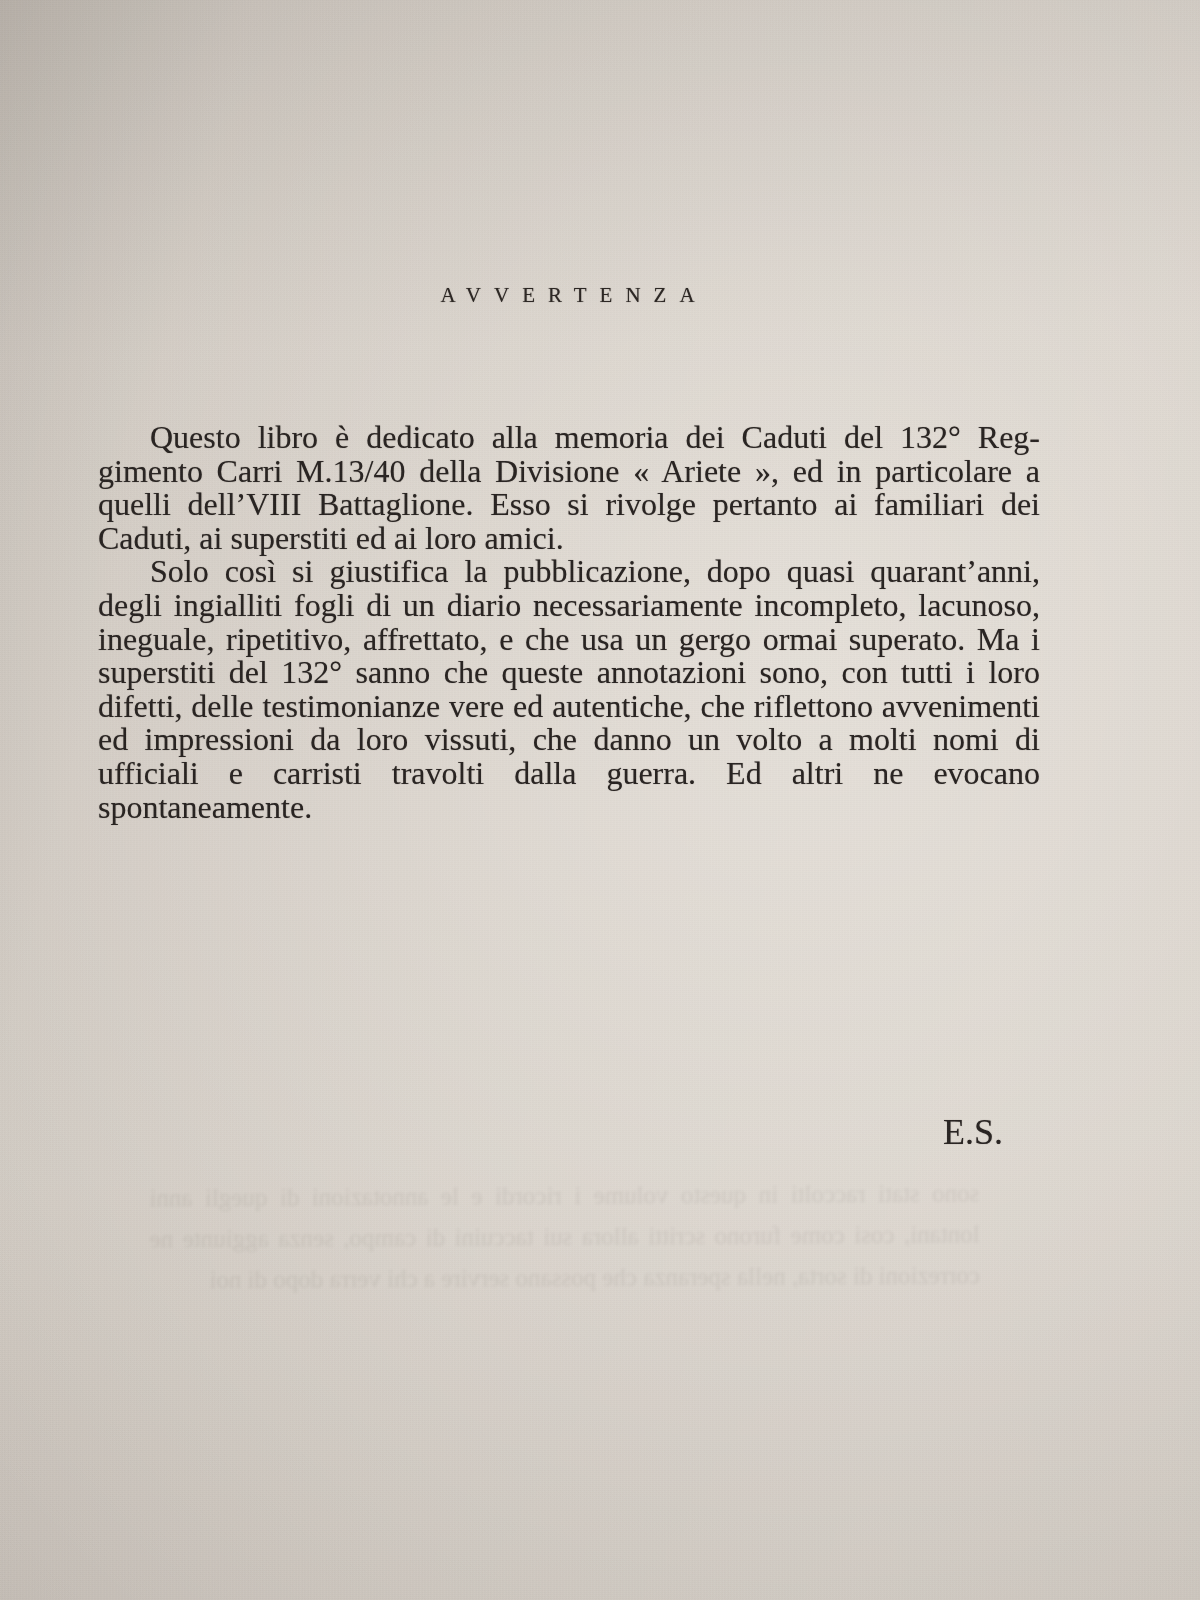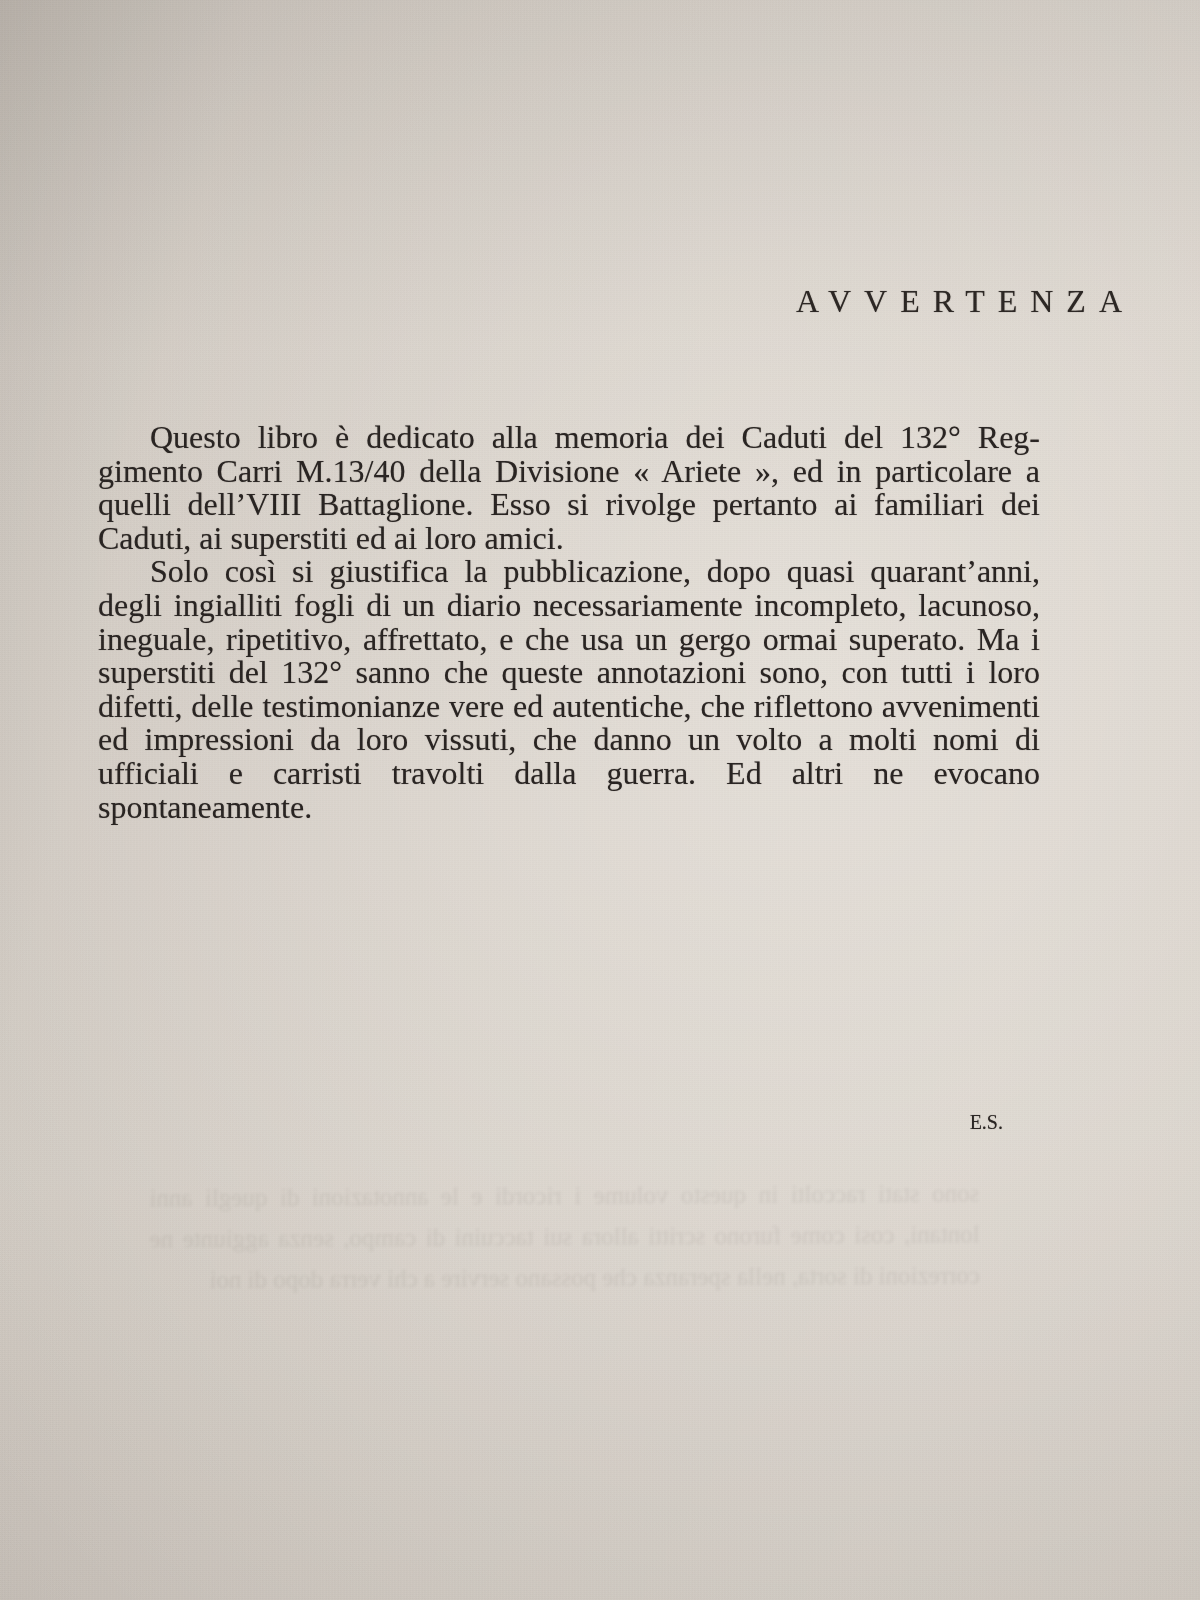--- a/index.html
+++ b/index.html
@@ -78,23 +78,23 @@
     top: 0;
     width: 1200px;
     height: 1600px;
   }
 
   #title {
     position: absolute;
     left: 0;
     top: 283px;
     width: 1135px;
-    text-align: right;
+    text-align: center;
     font-family: "Liberation Serif", "DejaVu Serif", serif;
-    font-size: 32px;
+    font-size: 21px;
     font-weight: 400;
     letter-spacing: 13px;
     text-indent: 13px;
     color: #2a2522;
     text-shadow: 0 0 1.1px rgba(45,38,32,0.55);
   }
 
   #body {
     position: absolute;
     left: 98px;
@@ -114,21 +114,21 @@
     hyphens: manual;
   }
 
   #signature {
     position: absolute;
     left: 98px;
     top: 1111px;
     width: 905px;
     text-align: right;
     font-family: "Liberation Serif", "DejaVu Serif", serif;
-    font-size: 20px;
+    font-size: 36px;
     color: #272220;
     text-shadow: 0 0 1.0px rgba(45,38,32,0.45);
   }
 
   
   #sheet { filter: blur(0.22px); }
 </style>
 </head>
 <body>
 

